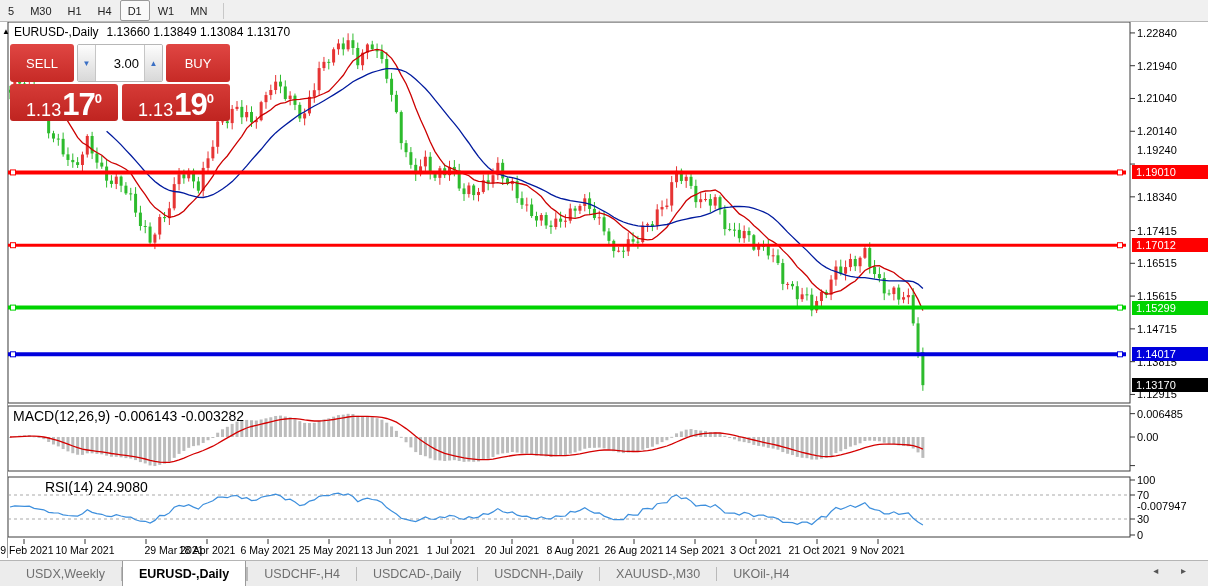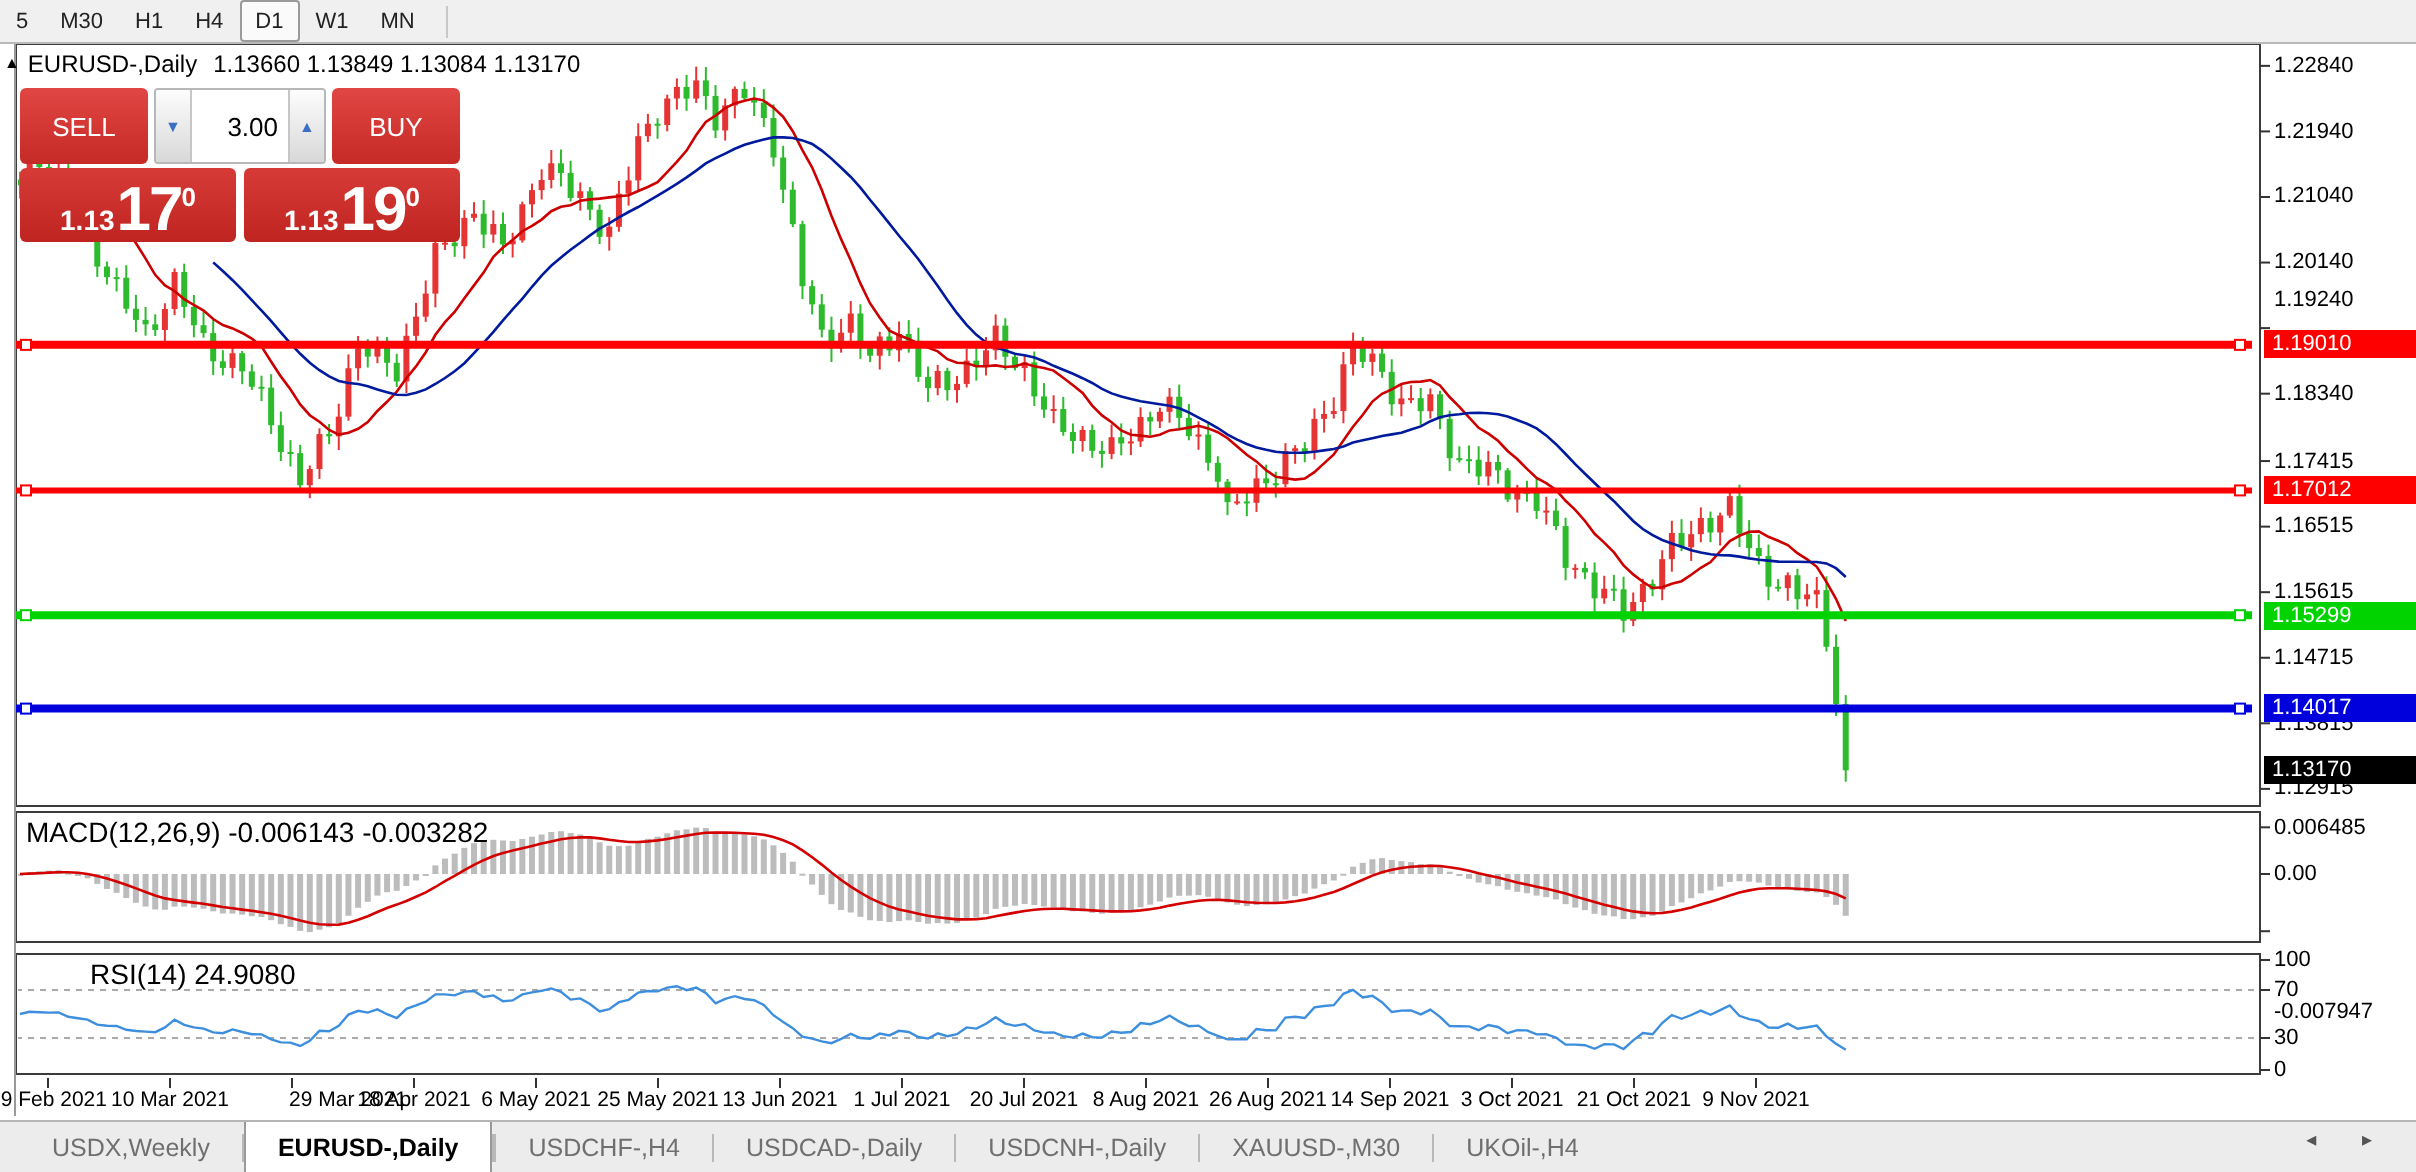--- a/index.html
+++ b/index.html
@@ -24,21 +24,21 @@
   #spin{flex:1;display:flex;margin:0 3px;border:1px solid #b7b7b7;border-radius:2px;overflow:hidden;}
   .sparrow{width:17px;background:linear-gradient(#fdfdfd,#d8d8d8);display:flex;align-items:center;
            justify-content:center;font-size:8px;color:#3a6fc4;border-right:1px solid #c6c6c6;}
   .sparrow:last-child{border-right:none;border-left:1px solid #c6c6c6;}
   #spinval{flex:1;background:#fff;font-size:13px;color:#000;display:flex;align-items:center;
            justify-content:flex-end;padding-right:5px;}
   #row2{display:flex;margin-top:2px;height:37px;}
   .ptile{flex:1;background:linear-gradient(#d63b37,#bf2420);color:#fff;border-radius:3px;
          display:flex;align-items:flex-end;justify-content:center;padding-bottom:2px;}
   .ptile+.ptile{margin-left:4px;}
-  .pbase{font-size:14px;font-weight:bold;line-height:17px;margin-right:1px;}
+  .pbase{font-size:18px;font-weight:normal;line-height:17px;margin-right:1px;}
   .ppips{font-size:31px;font-weight:bold;line-height:29px;letter-spacing:-1px;}
   .psup{font-size:13px;font-weight:bold;line-height:30px;align-self:flex-start;}
   
   .indlabel{position:absolute;left:13px;font-size:14px;color:#000;white-space:nowrap;}
   
   .ylab{position:absolute;left:1137px;width:68px;font-size:11px;color:#000;}
   .badge{position:absolute;left:1132px;width:72px;font-size:11px;color:#fff;text-align:left;
          padding:1px 3px 1px 4px;line-height:12px;}
   .datelab{position:absolute;top:544px;font-size:10.5px;color:#000;white-space:nowrap;transform:translateX(-50%);}
   

